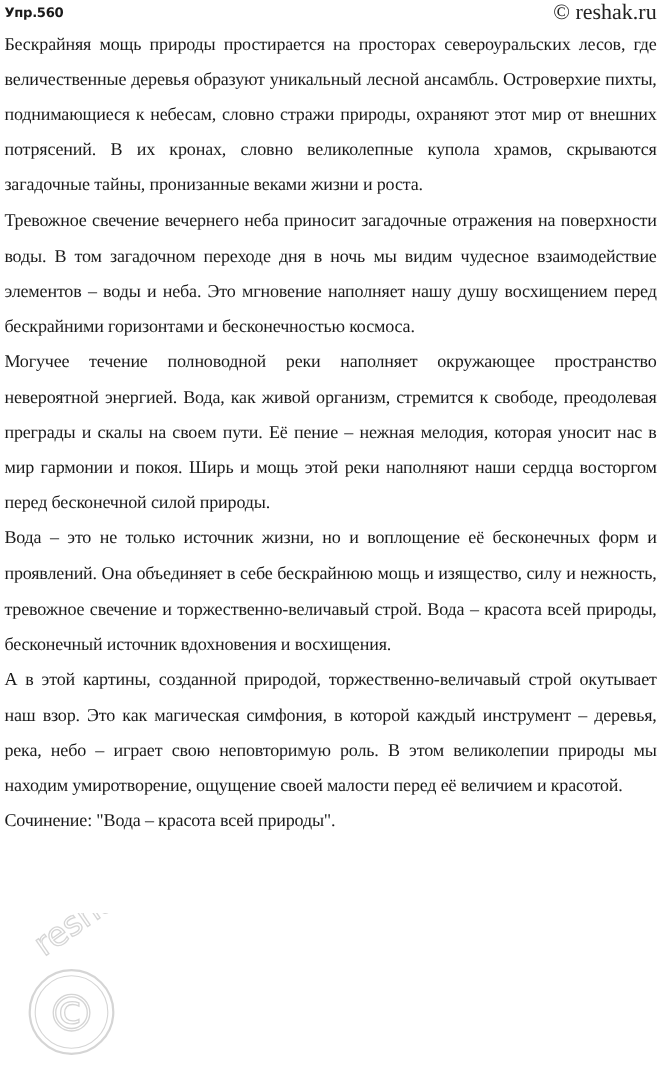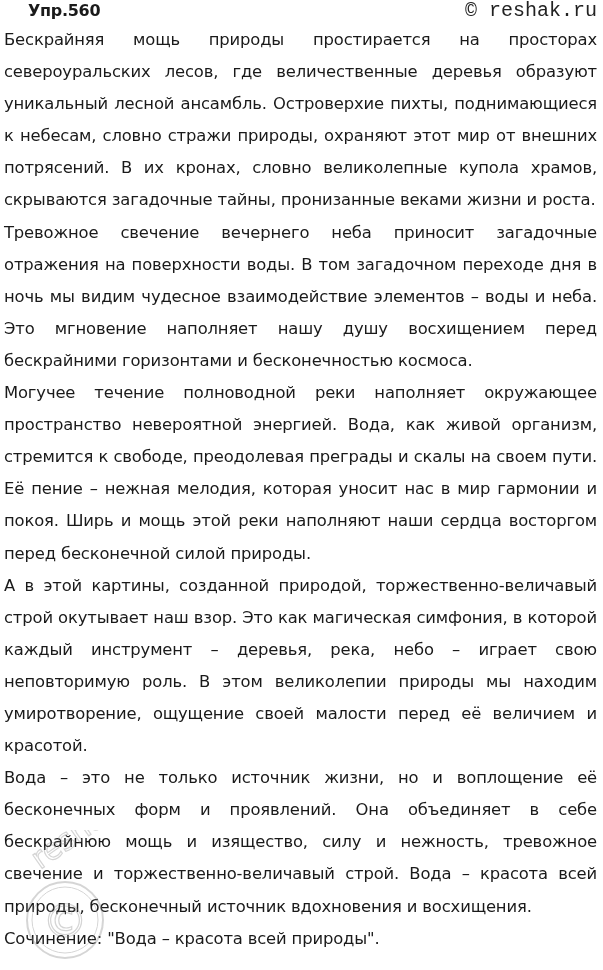--- a/index.html
+++ b/index.html
@@ -6,30 +6,30 @@
   body {
     width: 603px; height: 970px; overflow: hidden; position: relative;
     font-family: "DejaVu Sans", "Liberation Sans", sans-serif;
     color: #1a1a1a;
   }
   .header {
     position: absolute; left: 4px; right: 6px; top: 0; height: 24px;
     display: flex; justify-content: space-between; align-items: flex-start;
   }
   .title {
-    font-family: "DejaVu Sans", sans-serif; font-weight: bold; font-size: 16px;
-    line-height: 22px; letter-spacing: -0.3px; margin-left: 24px;
+    font-family: "DejaVu Sans", sans-serif; font-weight: bold; font-size: 12px;
+    line-height: 22px; letter-spacing: -0.3px;
   }
   .copyright {
-    font-family: Liberation Mono, monospace; font-size: 20px; line-height: 22px;
+    font-family: Liberation Serif, serif; font-size: 20px; line-height: 22px;
     color: #222;
   }
   .content {
     position: absolute; left: 4px; right: 6px; top: 24px;
-    font-size: 16.4px; line-height: 32.1px; letter-spacing: -0.15px;
+    font-size: 16.4px; line-height: 32.1px; letter-spacing: -0.15px; font-family: Liberation Serif, serif;
   }
   .para {
     margin: 0; text-align: justify; text-align-last: left;
   }
   .final {
     margin: 0; text-align: left;
   }
   .watermark {
     position: absolute; left: 20px; top: 830px; width: 130px; height: 140px;
     pointer-events: none; opacity: 0.35;
@@ -40,22 +40,22 @@
 
 <div class="header">
   <span class="title">Упр.560</span>
   <span class="copyright">© reshak.ru</span>
 </div>
 
 <div class="content">
   <p class="para">Бескрайняя мощь природы простирается на просторах североуральских лесов, где величественные деревья образуют уникальный лесной ансамбль. Островерхие пихты, поднимающиеся к небесам, словно стражи природы, охраняют этот мир от внешних потрясений. В их кронах, словно великолепные купола храмов, скрываются загадочные тайны, пронизанные веками жизни и роста.</p>
   <p class="para">Тревожное свечение вечернего неба приносит загадочные отражения на поверхности воды. В том загадочном переходе дня в ночь мы видим чудесное взаимодействие элементов – воды и неба. Это мгновение наполняет нашу душу восхищением перед бескрайними горизонтами и бесконечностью космоса.</p>
   <p class="para">Могучее течение полноводной реки наполняет окружающее пространство невероятной энергией. Вода, как живой организм, стремится к свободе, преодолевая преграды и скалы на своем пути. Её пение – нежная мелодия, которая уносит нас в мир гармонии и покоя. Ширь и мощь этой реки наполняют наши сердца восторгом перед бесконечной силой природы.</p>
+  <p class="para">Вода – это не только источник жизни, но и воплощение её бесконечных форм и проявлений. Она объединяет в себе бескрайнюю мощь и изящество, силу и нежность, тревожное свечение и торжественно-величавый строй. Вода – красота всей природы, бесконечный источник вдохновения и восхищения.</p>
   <p class="para">А в этой картины, созданной природой, торжественно-величавый строй окутывает наш взор. Это как магическая симфония, в которой каждый инструмент – деревья, река, небо – играет свою неповторимую роль. В этом великолепии природы мы находим умиротворение, ощущение своей малости перед её величием и красотой.</p>
-  <p class="para">Вода – это не только источник жизни, но и воплощение её бесконечных форм и проявлений. Она объединяет в себе бескрайнюю мощь и изящество, силу и нежность, тревожное свечение и торжественно-величавый строй. Вода – красота всей природы, бесконечный источник вдохновения и восхищения.</p>
   <p class="final">Сочинение: "Вода – красота всей природы".</p>
 </div>
 
 <svg class="watermark" viewBox="0 0 130 140">
   <circle cx="45" cy="90" r="38" fill="none" stroke="#888" stroke-width="2"></circle>
   <circle cx="45" cy="90" r="33" fill="none" stroke="#888" stroke-width="1"></circle>
   <text x="45" y="107" font-size="46" text-anchor="middle" fill="none" stroke="#888" stroke-width="1.2" font-family="DejaVu Sans, sans-serif">©</text>
   <text x="20" y="40" font-size="30" fill="none" stroke="#888" stroke-width="1.2" font-family="DejaVu Sans, sans-serif" transform="rotate(-35 20 40)">reshak.ru</text>
 </svg>
 

